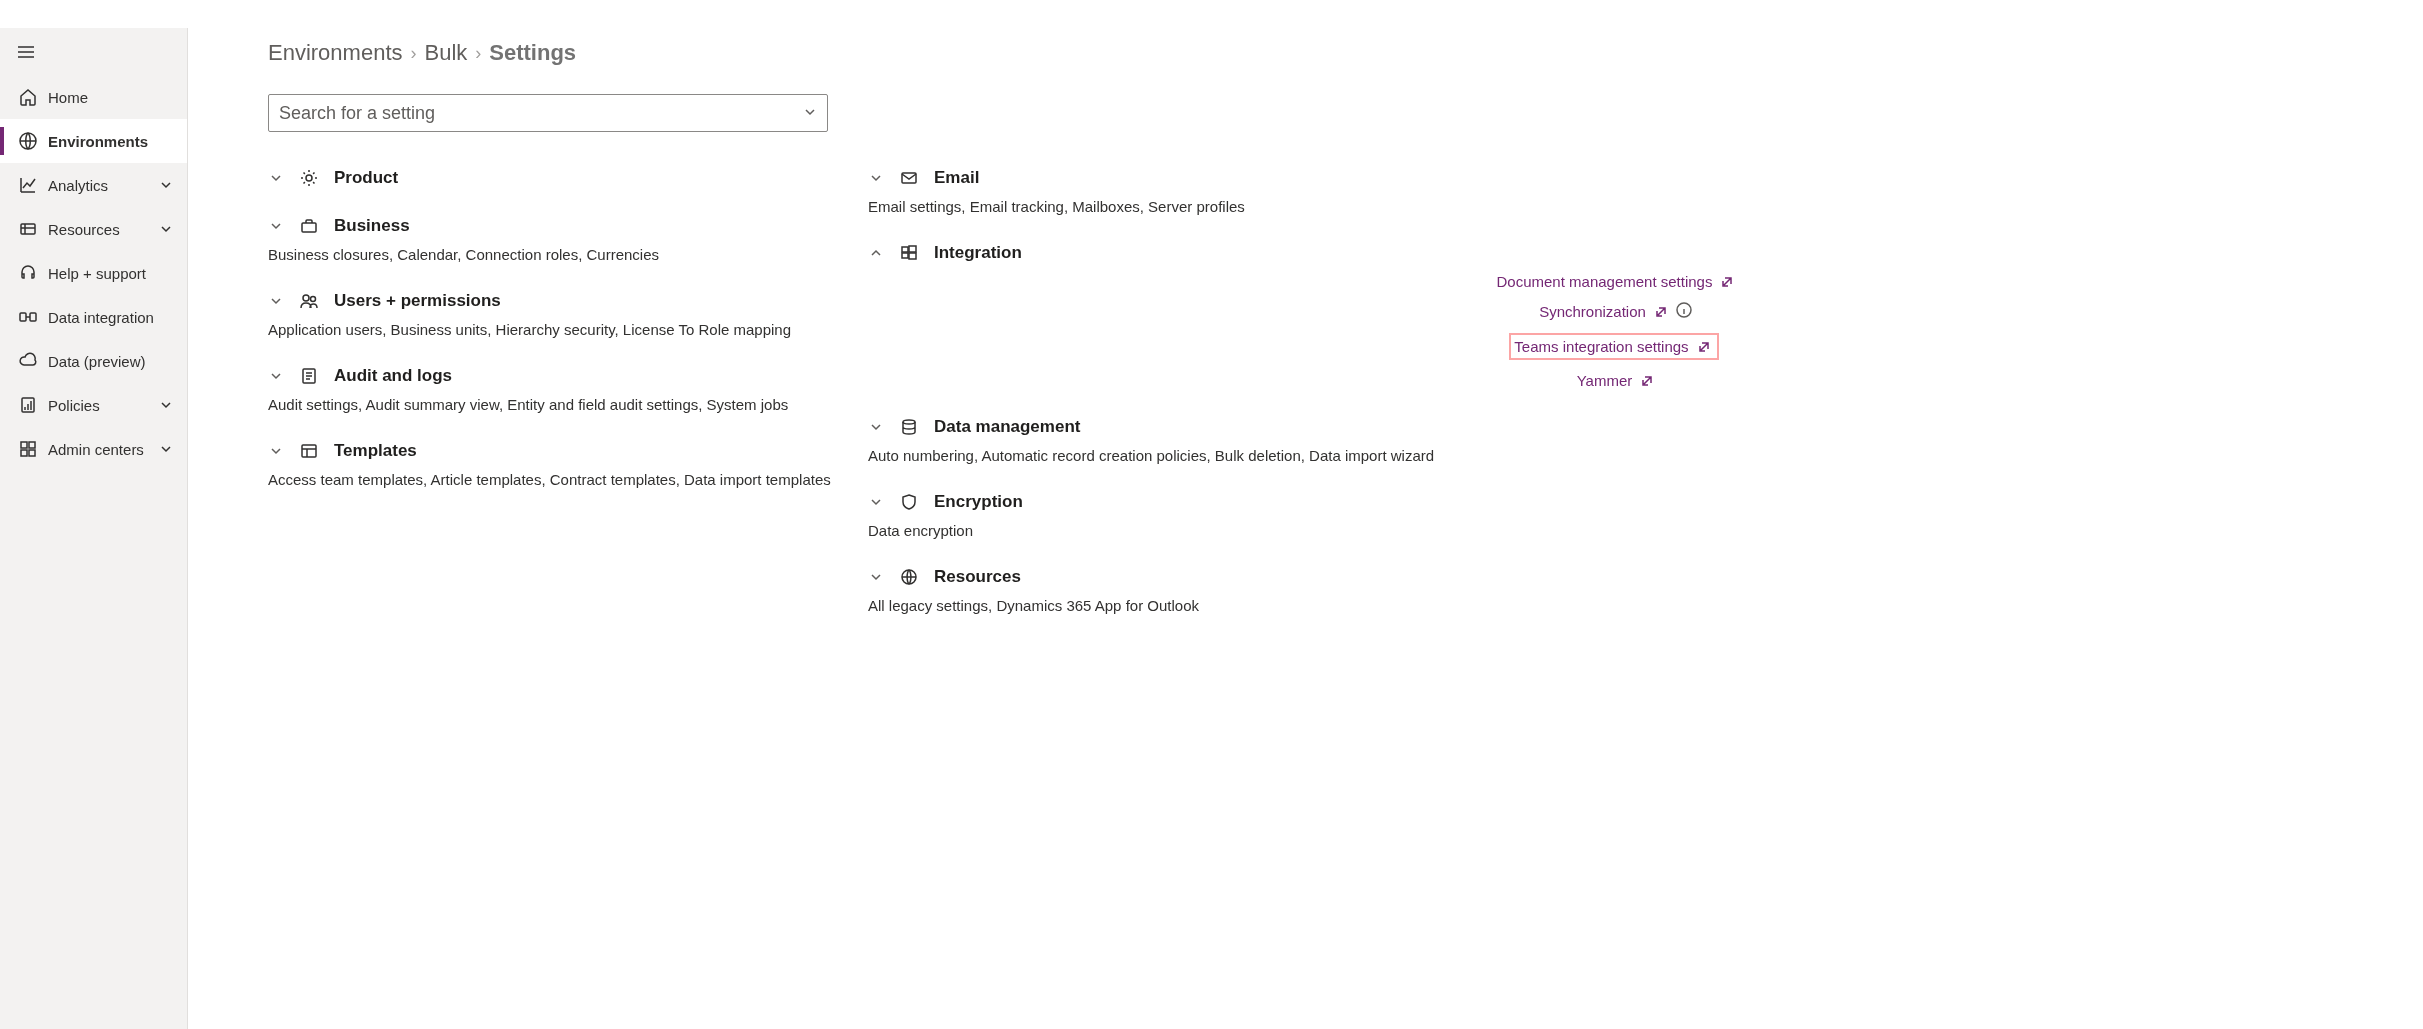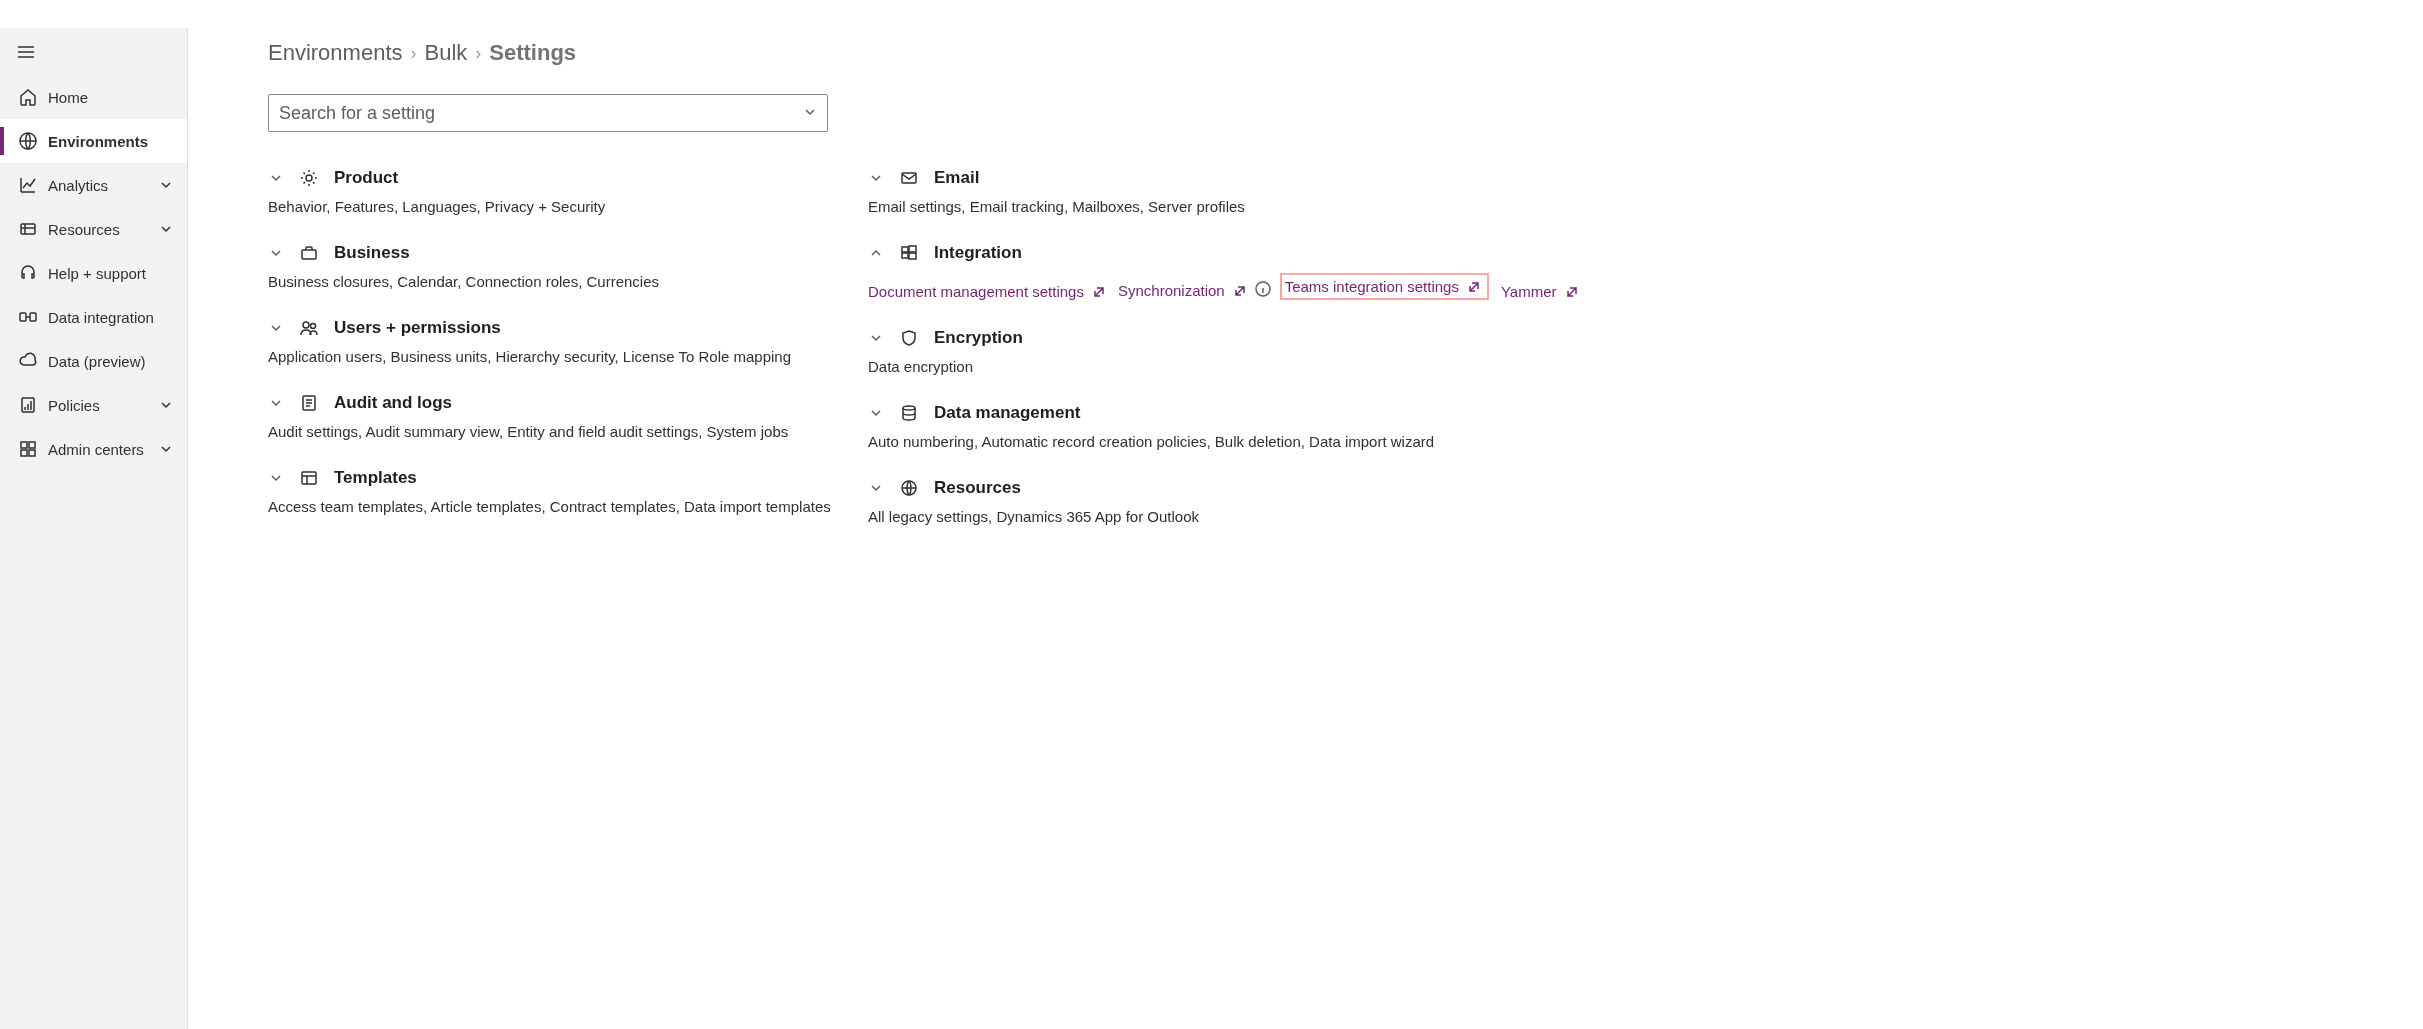--- a/index.html
+++ b/index.html
@@ -144,23 +144,23 @@
     color: #201f1e;
   }
   .cat-sub {
     font-size: 15px;
     color: #323130;
     margin-left: 0;
   }
 
   .link-list {
     display: flex;
-    flex-direction: row;
+    flex-direction: column;
     gap: 12px;
-    align-items: flex-end;
+    align-items: center;
   }
   .ext-link {
     color: #742774;
     font-size: 15px;
     cursor: pointer;
     display: inline-flex;
     align-items: center;
     gap: 8px;
   }
   .ext-link .info-icon { color: #605e5c; }
@@ -325,21 +325,20 @@
               </svg>
             </span>
           <span class="cat-icon">
               <svg viewBox="0 0 18 18">
                 <circle cx="9" cy="9" r="3"></circle>
                 <path d="M9 1v2M9 15v2M1 9h2M15 9h2M3.5 3.5l1.4 1.4M13.1 13.1l1.4 1.4M3.5 14.5l1.4-1.4M13.1 4.9l1.4-1.4"></path>
               </svg>
             </span>
           <span class="cat-title">Product</span>
         </div>
-        <div class="cat-sub">Behavior, Features, Languages, Privacy + Security</div>
       </div>
 
       <div class="category">
         <div class="cat-header">
           <span class="cat-chevron">
               <svg viewBox="0 0 16 16">
                 <path d="M4 6l4 4 4-4"></path>
               </svg>
             </span>
           <span class="cat-icon">
@@ -488,55 +487,55 @@
 
       <div class="category">
         <div class="cat-header">
           <span class="cat-chevron">
               <svg viewBox="0 0 16 16">
                 <path d="M4 6l4 4 4-4"></path>
               </svg>
             </span>
           <span class="cat-icon">
               <svg viewBox="0 0 18 18">
-                <path d="M9 2l6 2v5c0 4-3 6-6 7-3-1-6-3-6-7V4l6-2z"></path>
-              </svg>
-            </span>
-          <span class="cat-title">Encryption</span>
-        </div>
-        <div class="cat-sub">Data encryption</div>
-      </div>
-
-      <div class="category">
-        <div class="cat-header">
-          <span class="cat-chevron">
-              <svg viewBox="0 0 16 16">
-                <path d="M4 6l4 4 4-4"></path>
-              </svg>
-            </span>
-          <span class="cat-icon">
-              <svg viewBox="0 0 18 18">
                 <ellipse cx="9" cy="4" rx="6" ry="2"></ellipse>
                 <path d="M3 4v10c0 1.1 2.7 2 6 2s6-.9 6-2V4M3 9c0 1.1 2.7 2 6 2s6-.9 6-2"></path>
               </svg>
             </span>
           <span class="cat-title">Data management</span>
         </div>
         <div class="cat-sub">Auto numbering, Automatic record creation policies, Bulk deletion, Data import wizard</div>
       </div>
 
       <div class="category">
         <div class="cat-header">
           <span class="cat-chevron">
               <svg viewBox="0 0 16 16">
                 <path d="M4 6l4 4 4-4"></path>
               </svg>
             </span>
           <span class="cat-icon">
               <svg viewBox="0 0 18 18">
+                <path d="M9 2l6 2v5c0 4-3 6-6 7-3-1-6-3-6-7V4l6-2z"></path>
+              </svg>
+            </span>
+          <span class="cat-title">Encryption</span>
+        </div>
+        <div class="cat-sub">Data encryption</div>
+      </div>
+
+      <div class="category">
+        <div class="cat-header">
+          <span class="cat-chevron">
+              <svg viewBox="0 0 16 16">
+                <path d="M4 6l4 4 4-4"></path>
+              </svg>
+            </span>
+          <span class="cat-icon">
+              <svg viewBox="0 0 18 18">
                 <circle cx="9" cy="9" r="7"></circle>
                 <path d="M2 9h14M9 2c2.5 2.5 2.5 11.5 0 14M9 2c-2.5 2.5-2.5 11.5 0 14"></path>
               </svg>
             </span>
           <span class="cat-title">Resources</span>
         </div>
         <div class="cat-sub">All legacy settings, Dynamics 365 App for Outlook</div>
       </div>
 
     </div>

